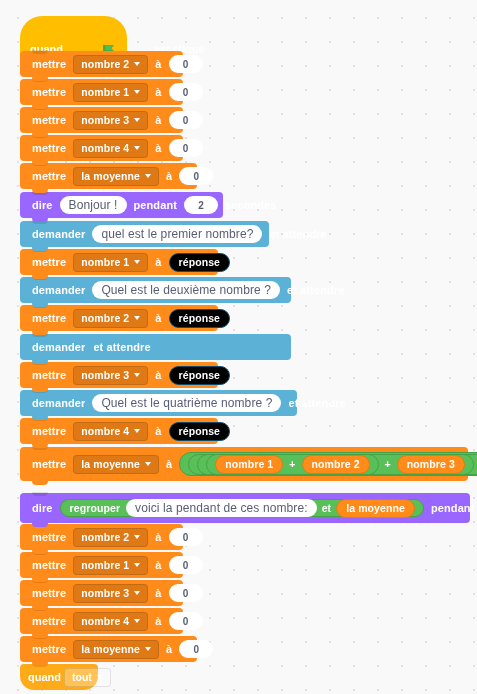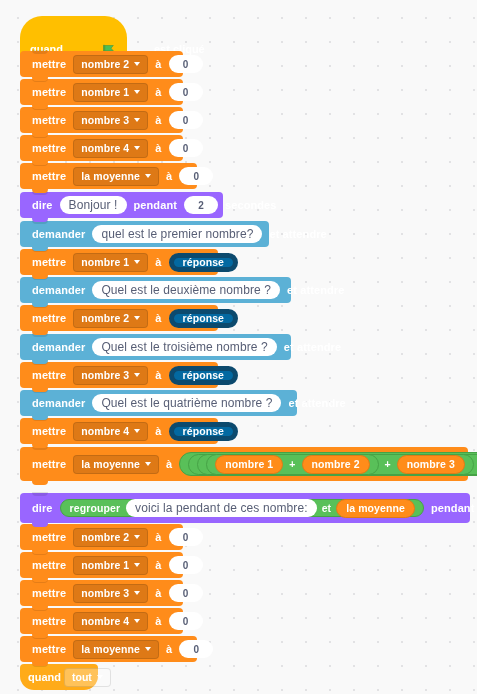--- a/index.html
+++ b/index.html
@@ -171,21 +171,21 @@
     align-items: center;
     height: 19px;
     padding: 0 9px;
     margin: 0 3px;
     border-radius: 10px;
     font-size: 10.5px;
     font-weight: bold;
     color: #ffffff;
     box-sizing: border-box;
   }
-  .rep-sensing { background: #0369a1; border: 5px solid #0c4a6e; }
+  .rep-sensing { background: #000000; border: 1px solid #0c4a6e; }
   .rep-data    { background: #ff8c1a; border: 1px solid #e07b16; }
 
   
   .op-green {
     display: inline-flex;
     align-items: center;
     height: 24px;
     padding: 0 5px;
     margin: 0 3px;
     border-radius: 12px;
@@ -331,21 +331,20 @@
     <span class="dropdown">
       <span>nombre 2</span>
         <i class="caret"></i>
     </span>
     <span class="lbl">à</span>
     <span class="reporter rep-sensing">réponse</span>
   </div>
 
   <div class="block stack c-sensing" style="left:20px; top:334px; width:271px;">
     <span class="lbl">demander</span>
-    <span class="oval-text">Quel est le troisième nombre ?</span>
     <span class="lbl">et attendre</span>
   </div>
 
   <div class="block stack c-data" style="left:20px; top:362px; width:198px;">
     <span class="lbl">mettre</span>
     <span class="dropdown">
       <span>nombre 3</span>
         <i class="caret"></i>
     </span>
     <span class="lbl">à</span>

